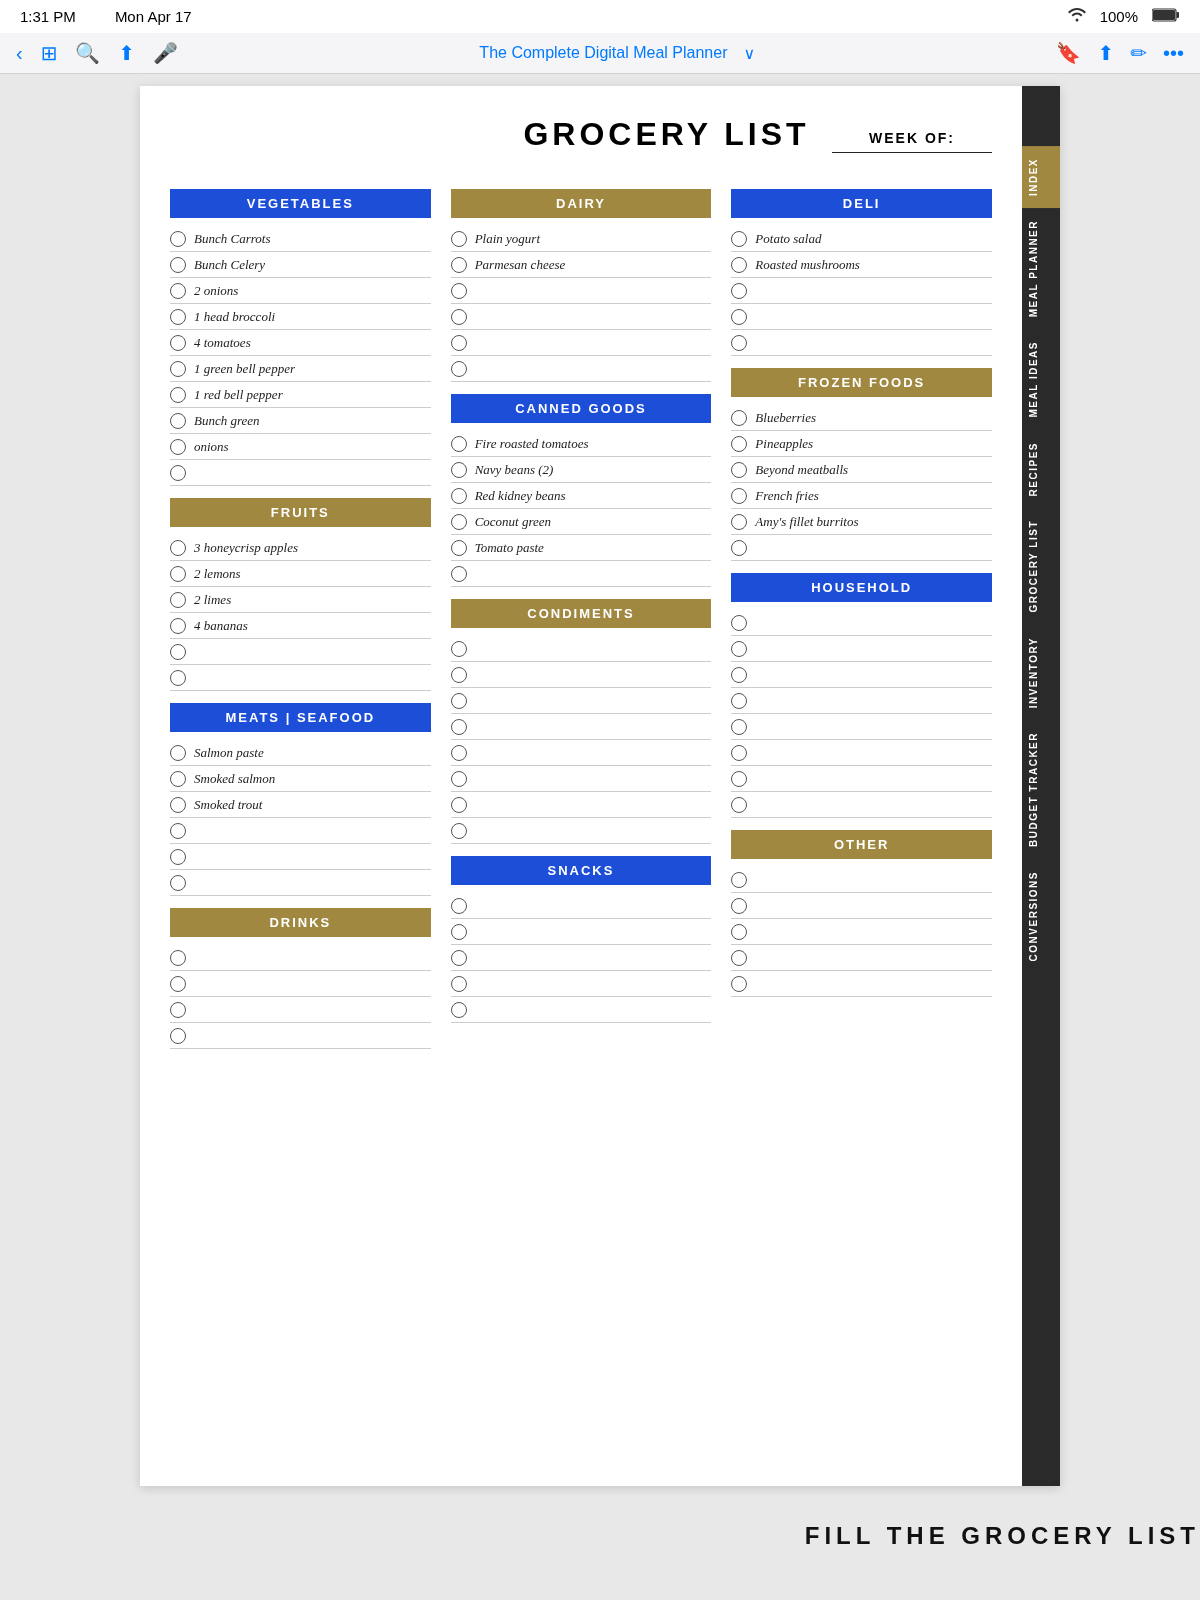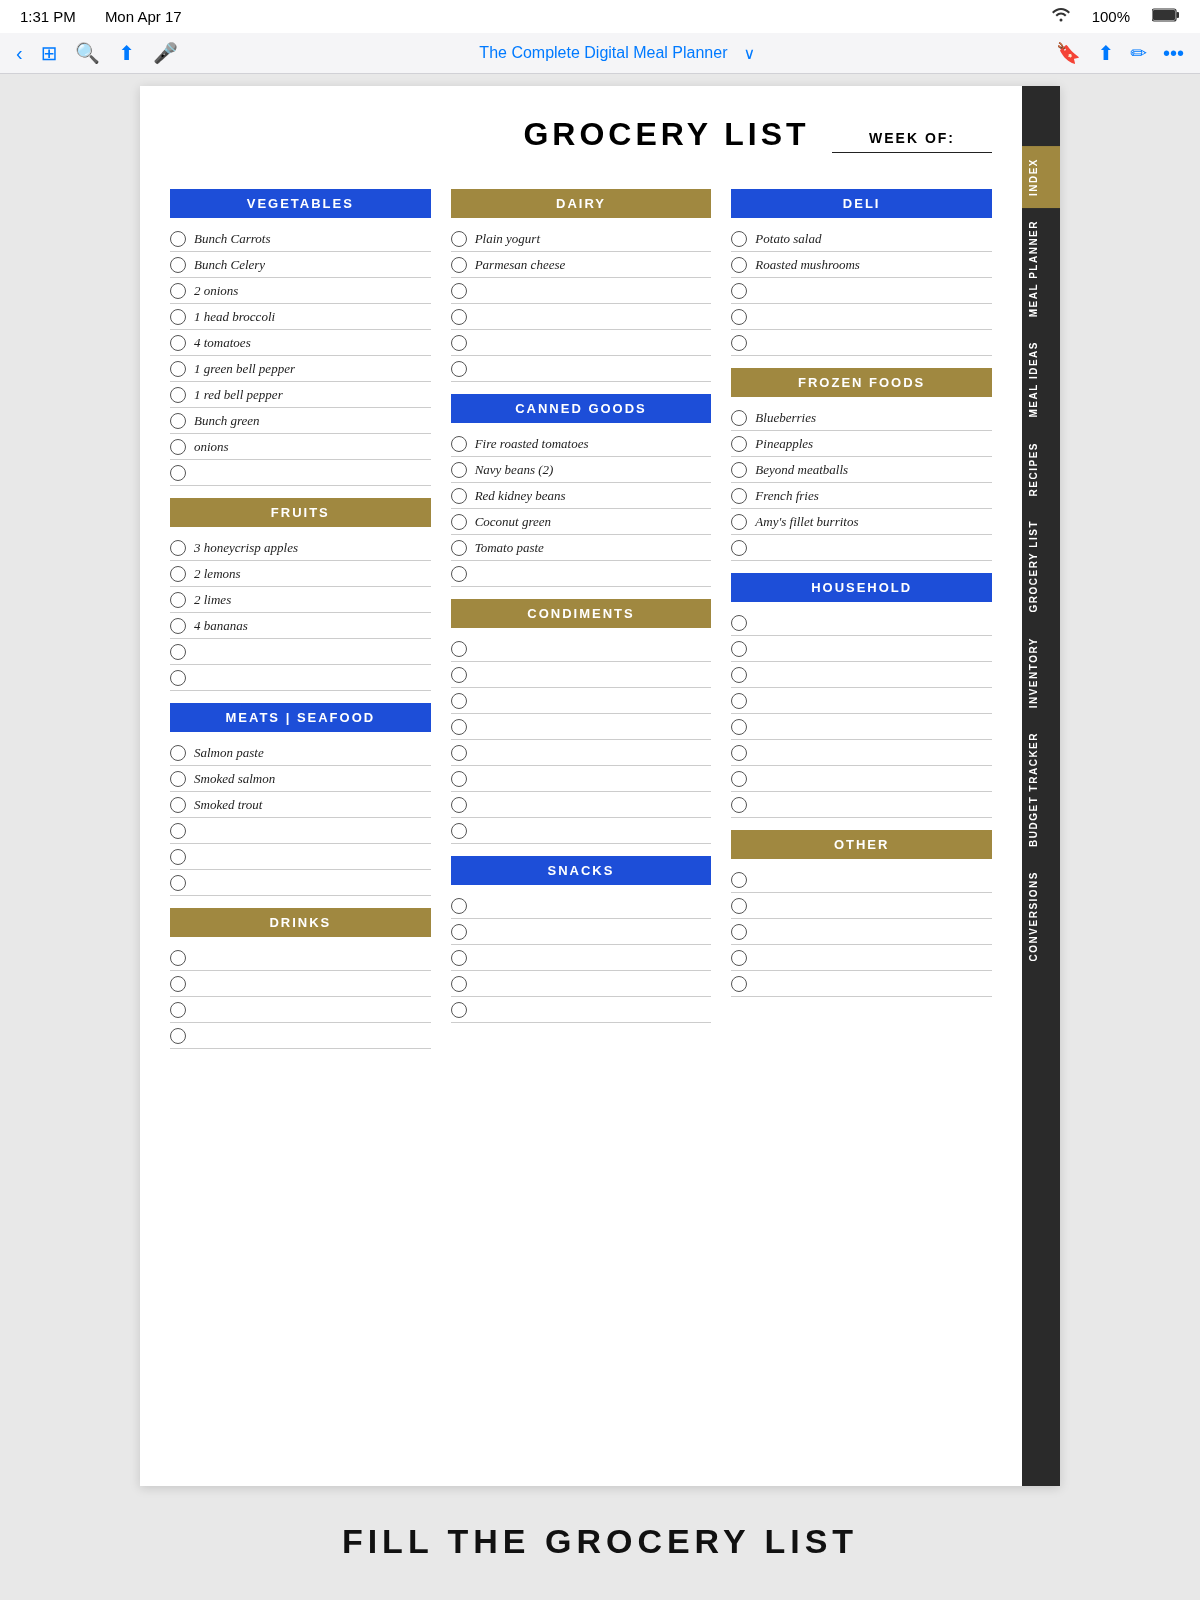--- a/index.html
+++ b/index.html
@@ -13,22 +13,22 @@
     
     .status-bar {
       display: flex;
       justify-content: space-between;
       align-items: center;
       padding: 8px 20px;
       background: #fff;
       font-size: 15px;
       font-weight: 500;
     }
-    .status-left { display: flex; gap: 4px; align-items: center; }
-    .status-right { display: flex; gap: 22px; align-items: center; }
+    .status-left { display: flex; gap: 20px; align-items: center; }
+    .status-right { display: flex; gap: 14px; align-items: center; }
 
     
     .toolbar {
       display: flex;
       align-items: center;
       background: #f5f5f7;
       border-bottom: 1px solid #d1d1d6;
       padding: 8px 16px;
       justify-content: space-between;
     }
@@ -158,37 +158,37 @@
       font-size: 13px;
       font-family: 'Georgia', serif;
       font-style: italic;
       color: #222;
       flex: 1;
     }
     .check-item.empty .check-text { min-width: 80px; }
 
     
     .bottom-label {
-      text-align: center;
-      font-size: 34px;
+      text-align: right;
+      font-size: 24px;
       font-weight: 900;
       letter-spacing: 5px;
       text-transform: uppercase;
       margin-top: 20px;
       padding: 16px 0;
       color: #111;
     }
   </style>
 </head>
 <body>
 
 <div class="status-bar">
   <div class="status-left">
     <span>1:31 PM</span>
-    <span style="margin-left:25px;">Mon Apr 17</span>
+    <span style="margin-left:19px;">Mon Apr 17</span>
   </div>
   <div class="status-right">
     <span>
       <svg width="18" height="14" viewBox="0 0 18 14">
           <path d="M9 10.5a1.5 1.5 0 100 3 1.5 1.5 0 000-3zM1.5 5.5C3.8 3.2 6.3 2 9 2s5.2 1.2 7.5 3.5L18 4C15.3 1.5 12.3 0 9 0S2.7 1.5 0 4l1.5 1.5zM5 8.5C6.3 7.2 7.6 6.5 9 6.5s2.7.7 4 2L14.5 7C12.8 5.3 11 4.5 9 4.5S5.2 5.3 3.5 7L5 8.5z" fill="#333"></path>
         </svg>
     </span>
     <span>100%</span>
     <span>
       <svg width="28" height="14" viewBox="0 0 28 14">

